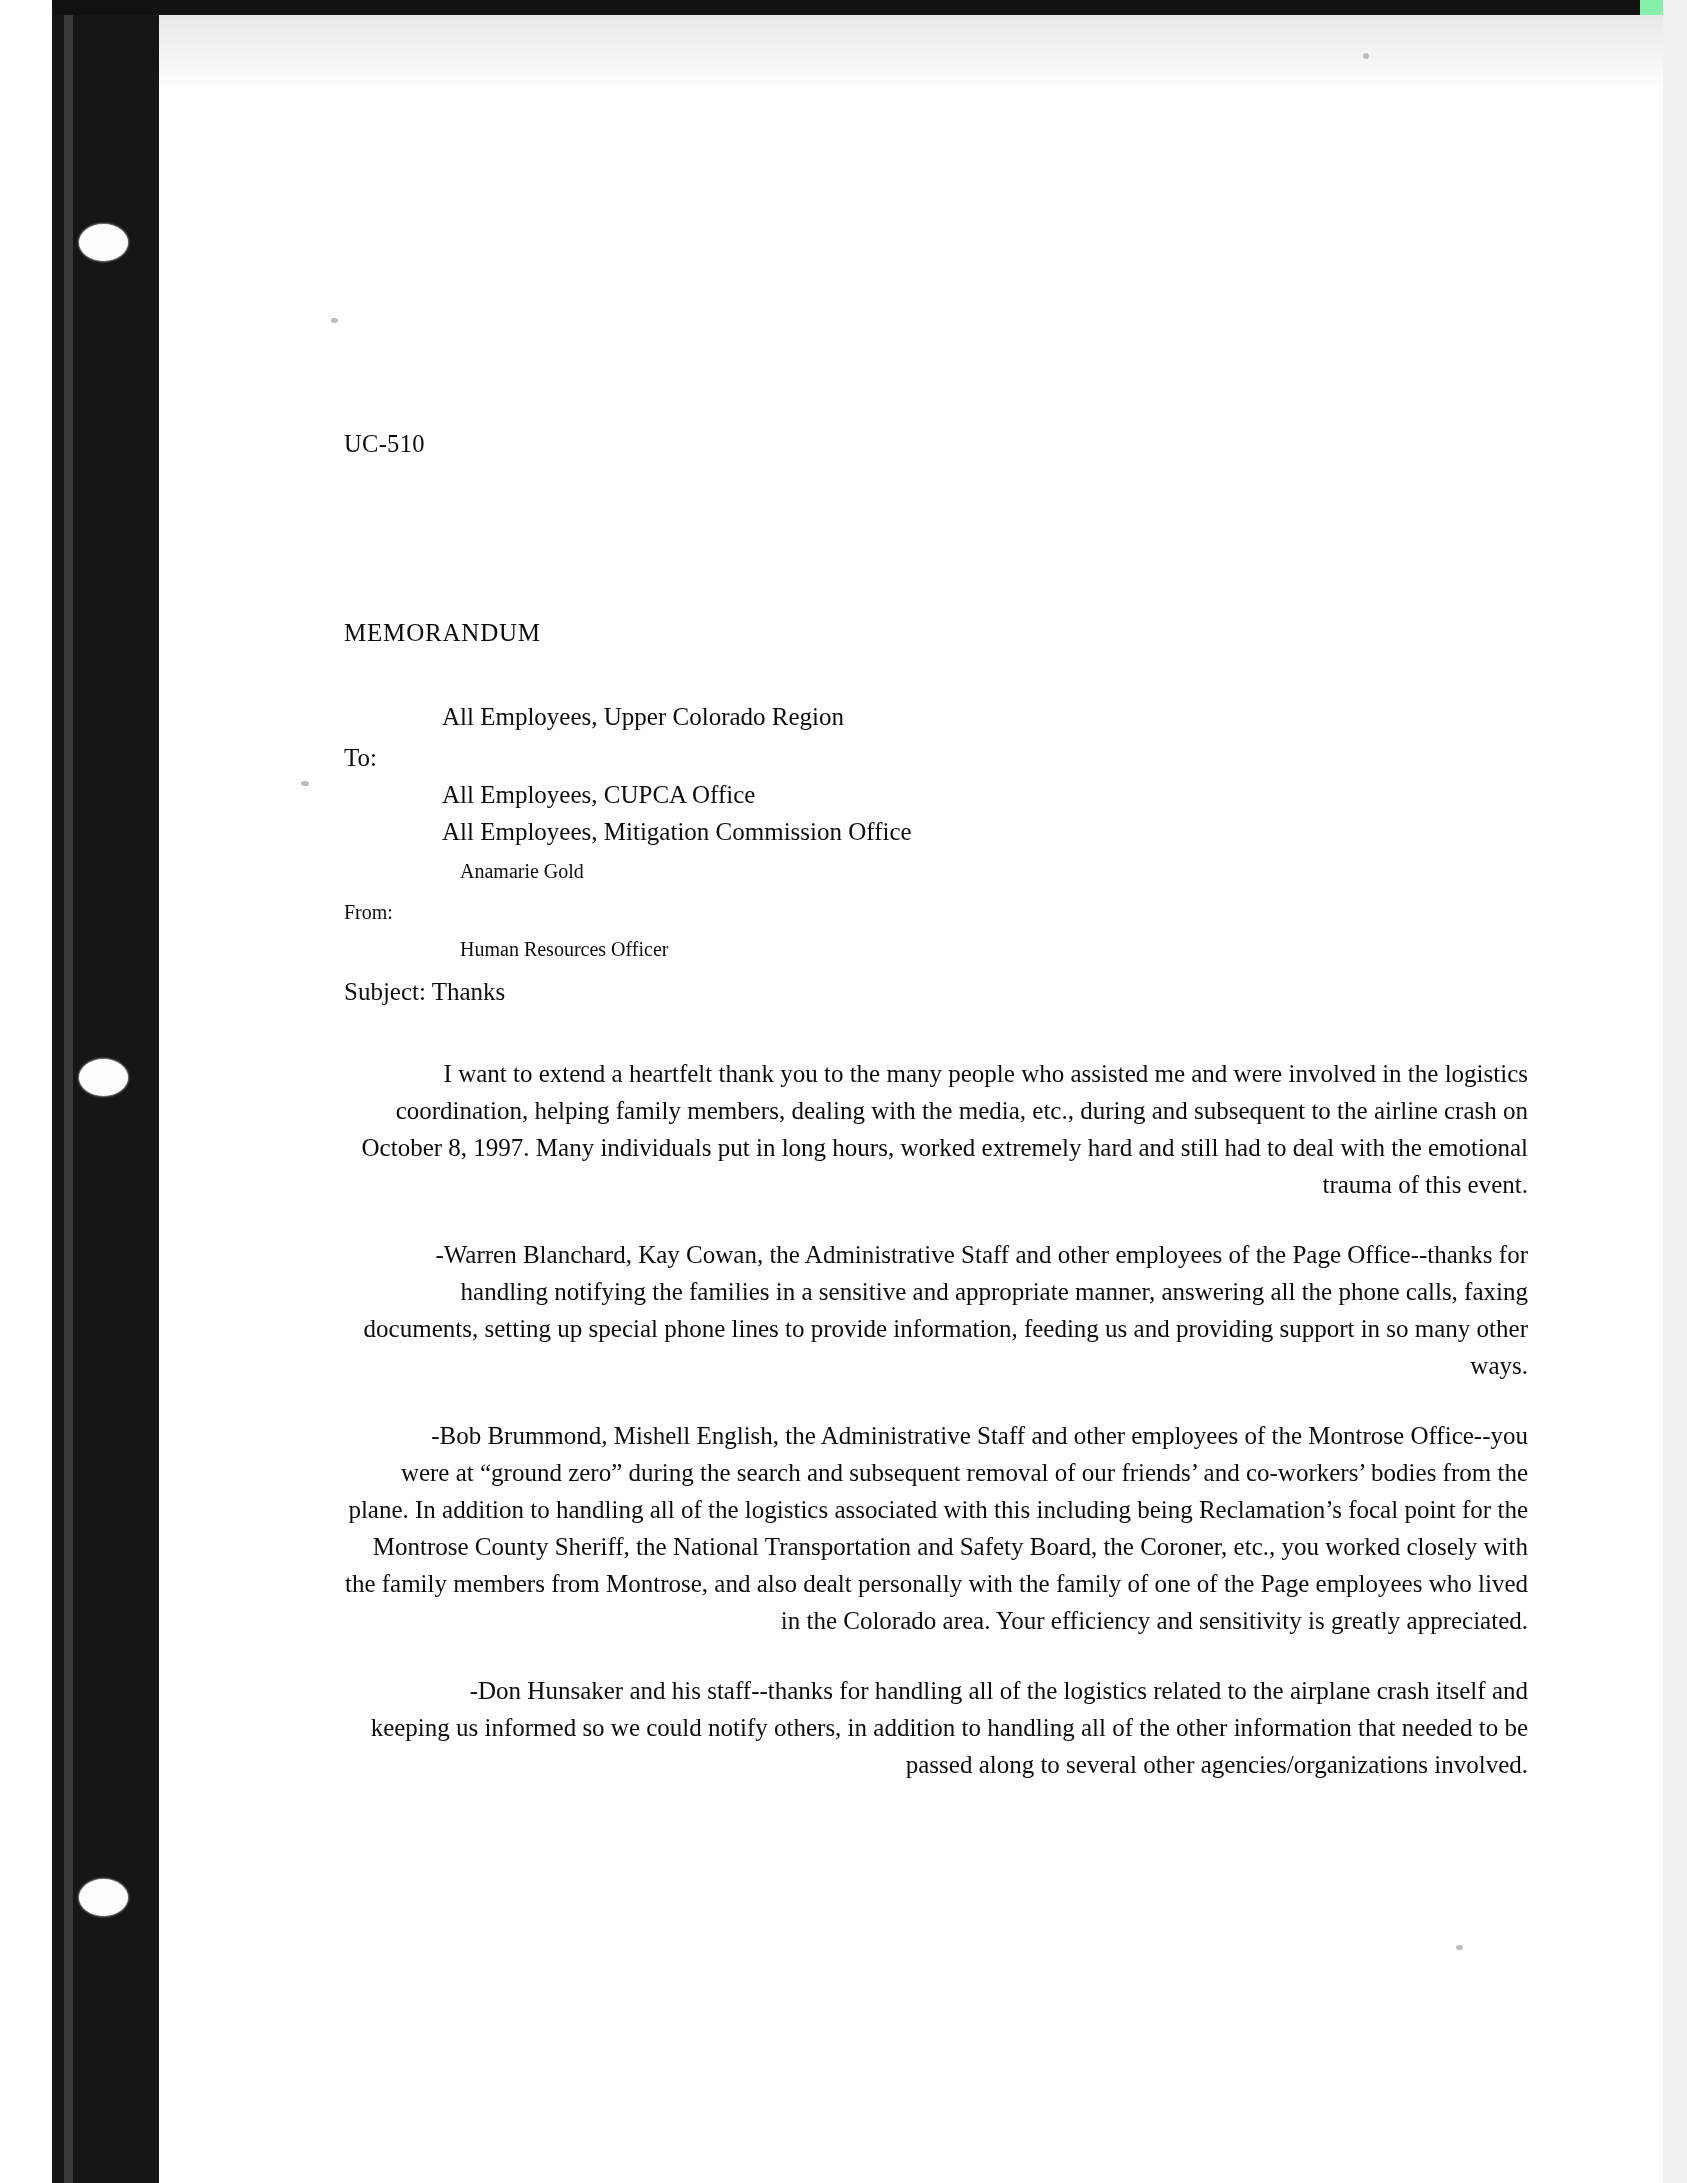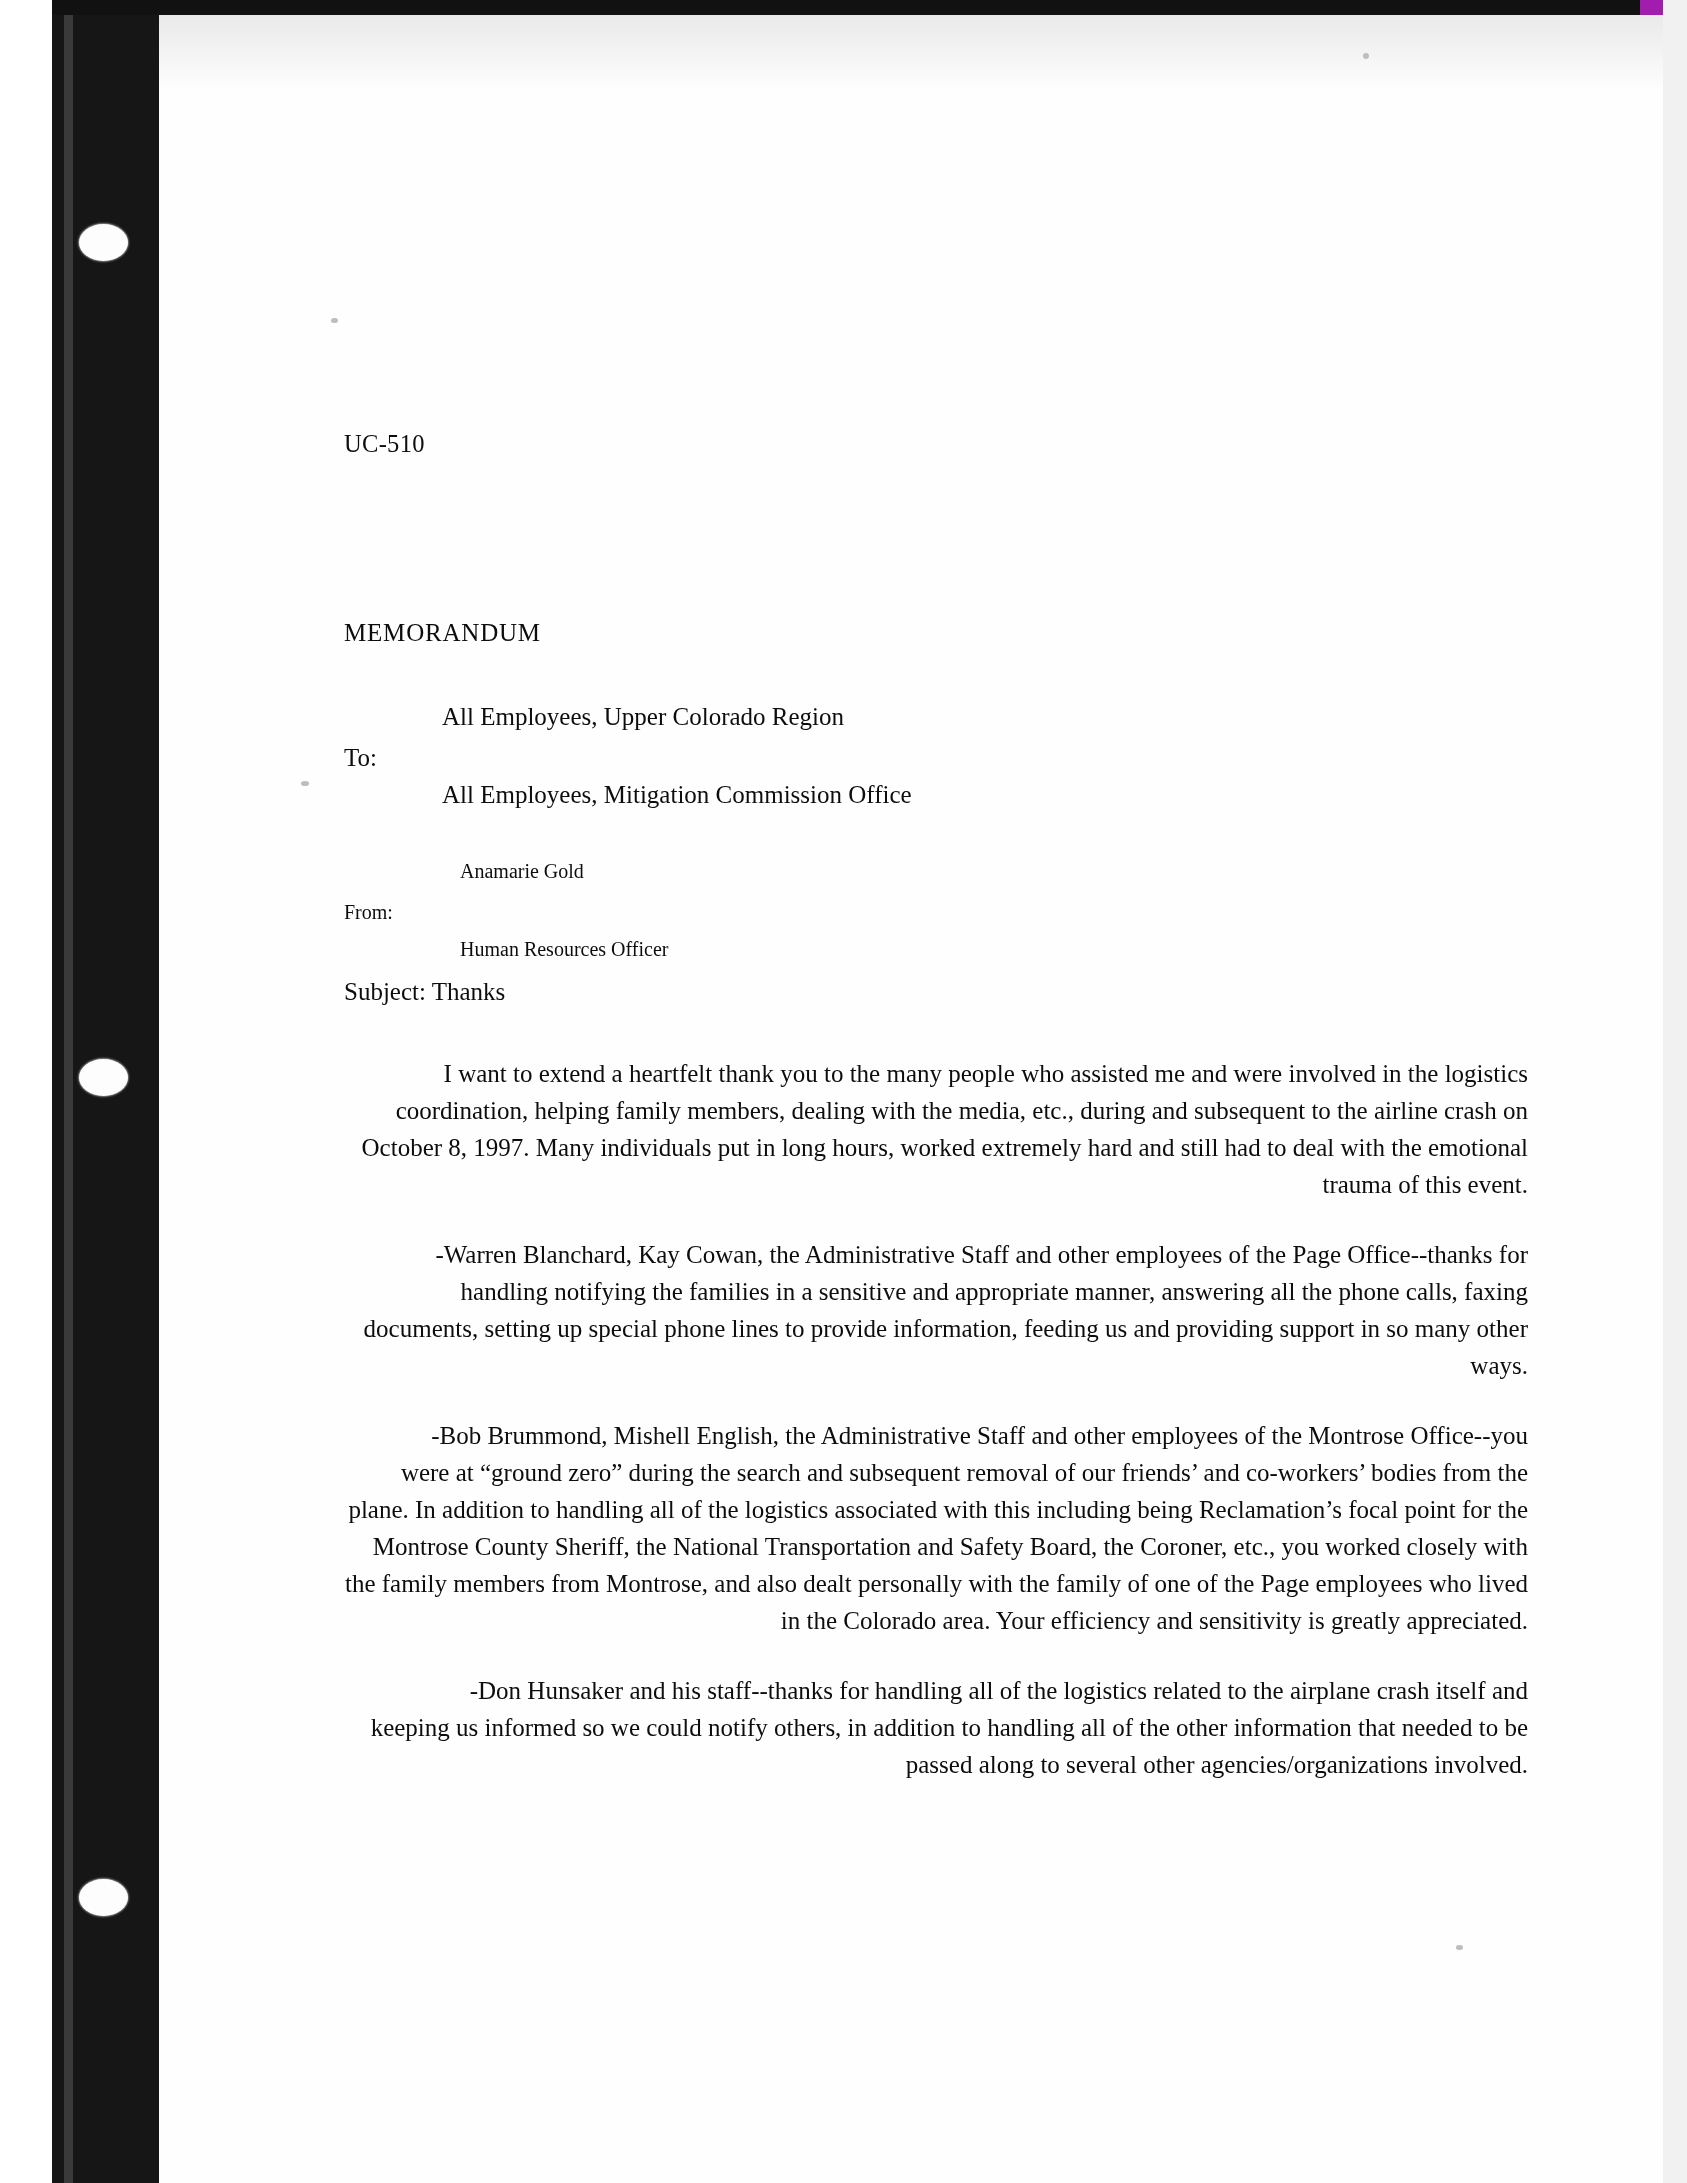--- a/index.html
+++ b/index.html
@@ -12,21 +12,21 @@
     height: 2183px;
     position: relative;
     font-family: "Liberation Serif", serif;
     overflow: hidden;
   }
 
   
   .scan-page {
     position: absolute;
     inset: 0;
-    background: #a21caf;
+    background: #86efac;
   }
 
   
   .binder-strip {
     position: absolute;
     left: 52px;
     top: 0;
     width: 107px;
     height: 2183px;
     background: #161616;
@@ -206,20 +206,21 @@
   <div class="doc">
 
     <div class="docnum">UC-510</div>
 
     <div class="memo-title">MEMORANDUM</div>
 
     <div class="block-to">
       <span class="row">
         <span class="lbl">To:</span><span>All Employees, Upper Colorado Region</span>
       </span>
+      <span class="row indent-lines">All Employees, CUPCA Office</span>
       <span class="row indent-lines">All Employees, Mitigation Commission Office</span>
     </div>
 
     <div class="block-from">
       <span class="row">
         <span class="lbl wide">From:</span><span>Anamarie Gold</span>
       </span>
       <span class="row indent-lines wide">Human Resources Officer</span>
     </div>
 

